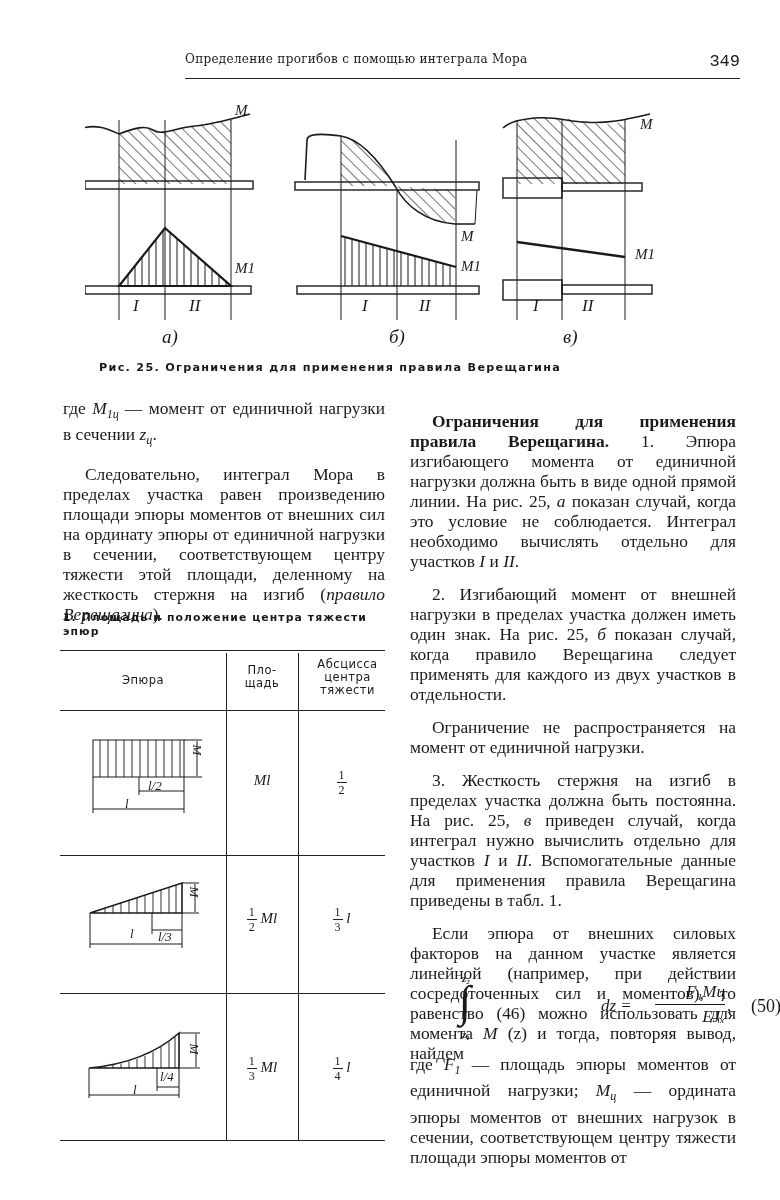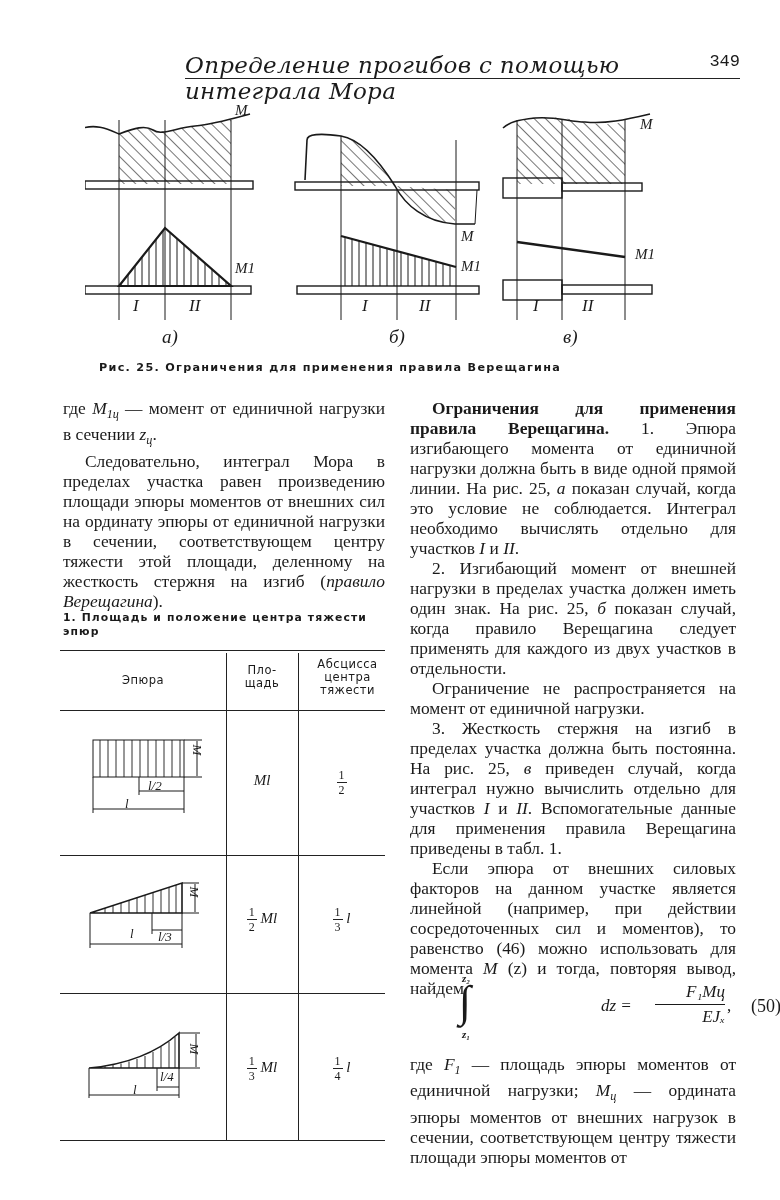--- a/index.html
+++ b/index.html
@@ -1,28 +1,28 @@
 <!DOCTYPE html>
 <html><head>
 <meta charset="utf-8">
 <style>
   html, body { margin:0; padding:0; background:#fff; }
   body { width:780px; height:1200px; position:relative; overflow:hidden; color:#1a1a1a;
          font-family:"DejaVu Serif", serif; }
   .abs { position:absolute; }
   .header { left:185px; top:50px; width:555px; height:30px; }
-  .header-title { position:absolute; left:0; top:2px; font-style:italic; font-size:23px; letter-spacing:0.3px; }
+  .header-title { position:absolute; left:0; top:2px; font-size:12px; letter-spacing:0.3px; }
   .header-page { position:absolute; right:0; top:2px; font-size:17px; font-family:Liberation Mono, monospace; }
   .header-rule { position:absolute; left:0; right:0; top:28px; border-top:1.4px solid #222; }
   .figure { left:85px; top:100px; width:660px; height:250px; }
   .fig-label { position:absolute; font-style:italic; font-size:19px; font-family:"Liberation Serif", serif; }
   .caption { left:63px; top:361px; font-family:"DejaVu Sans", sans-serif; font-weight:bold; font-size:11.2px; letter-spacing:1.3px;margin-left:36px; }
   .col { position:absolute; font-family:"Liberation Serif", serif; font-size:17.4px; line-height:20px; text-align:justify; }
   .col p { margin:0; }
-  .col .ind { text-indent:22px; }
+  .col .ind { text-indent:22px;margin-top:13px; }
   .left-col { left:63px; top:398px; width:322px; }
   .right-col { left:410px; top:398px; width:326px; }
   .tbl-title { left:63px; top:611px; width:322px; font-family:"DejaVu Sans", sans-serif; font-weight:bold; font-size:10.8px; letter-spacing:1.1px; line-height:14px; }
   .table { left:60px; top:650px; width:325px; height:492px; }
   .hline { position:absolute; left:0; right:0; border-top:1.5px solid #222; }
   .vline { position:absolute; width:0; border-left:1.5px solid #222; }
   .th { position:absolute; font-family:"DejaVu Sans", sans-serif; font-size:11.5px; text-align:center; line-height:13px; letter-spacing:0.5px; }
   .cell-txt { position:absolute; font-family:"Liberation Serif", serif; font-style:italic; font-size:15px; text-align:center; }
   .frac { display:inline-block; vertical-align:middle; text-align:center; font-style:normal; font-size:12px; line-height:14px; }
   .frac span { display:block; padding:0 2px; }

